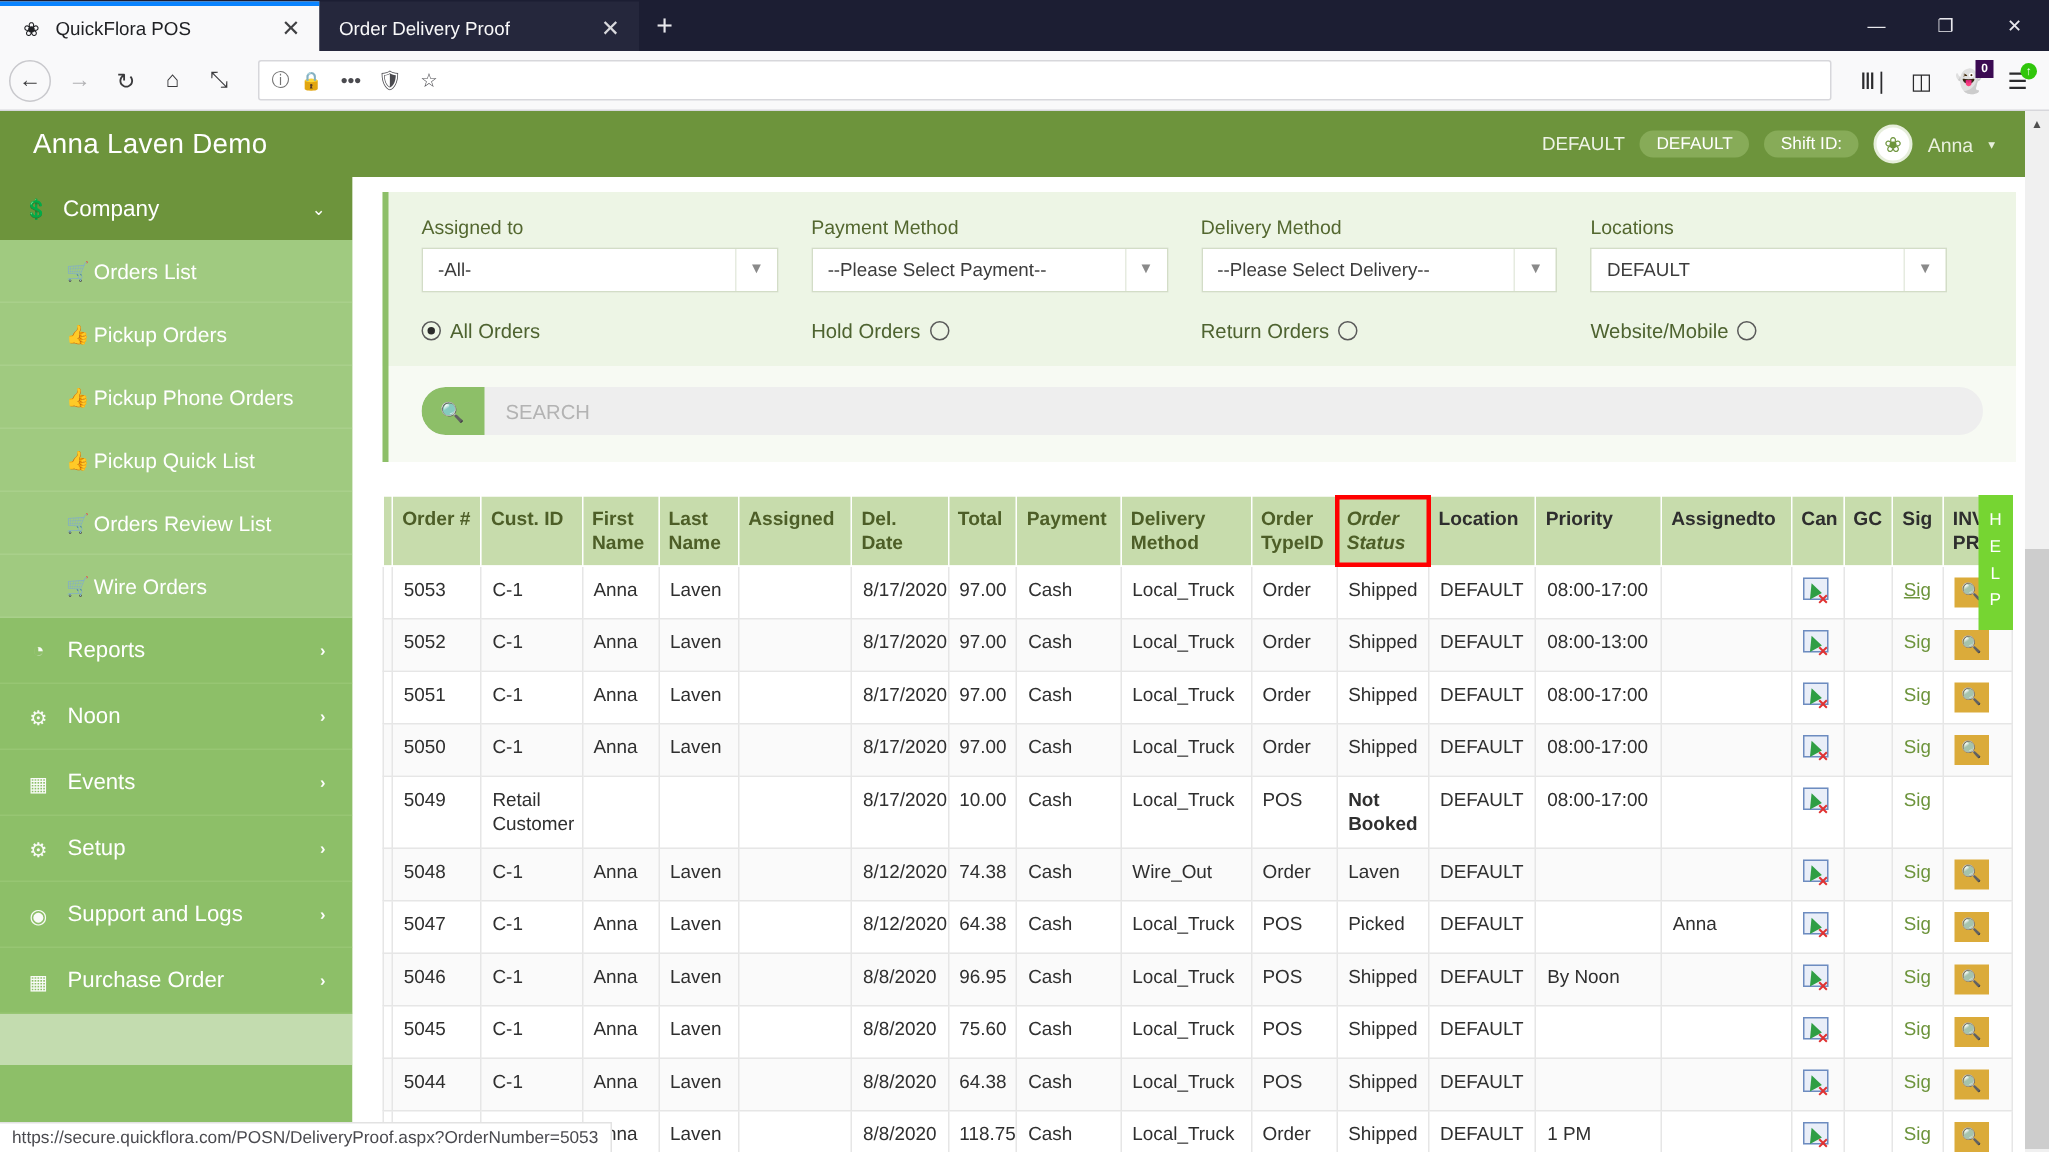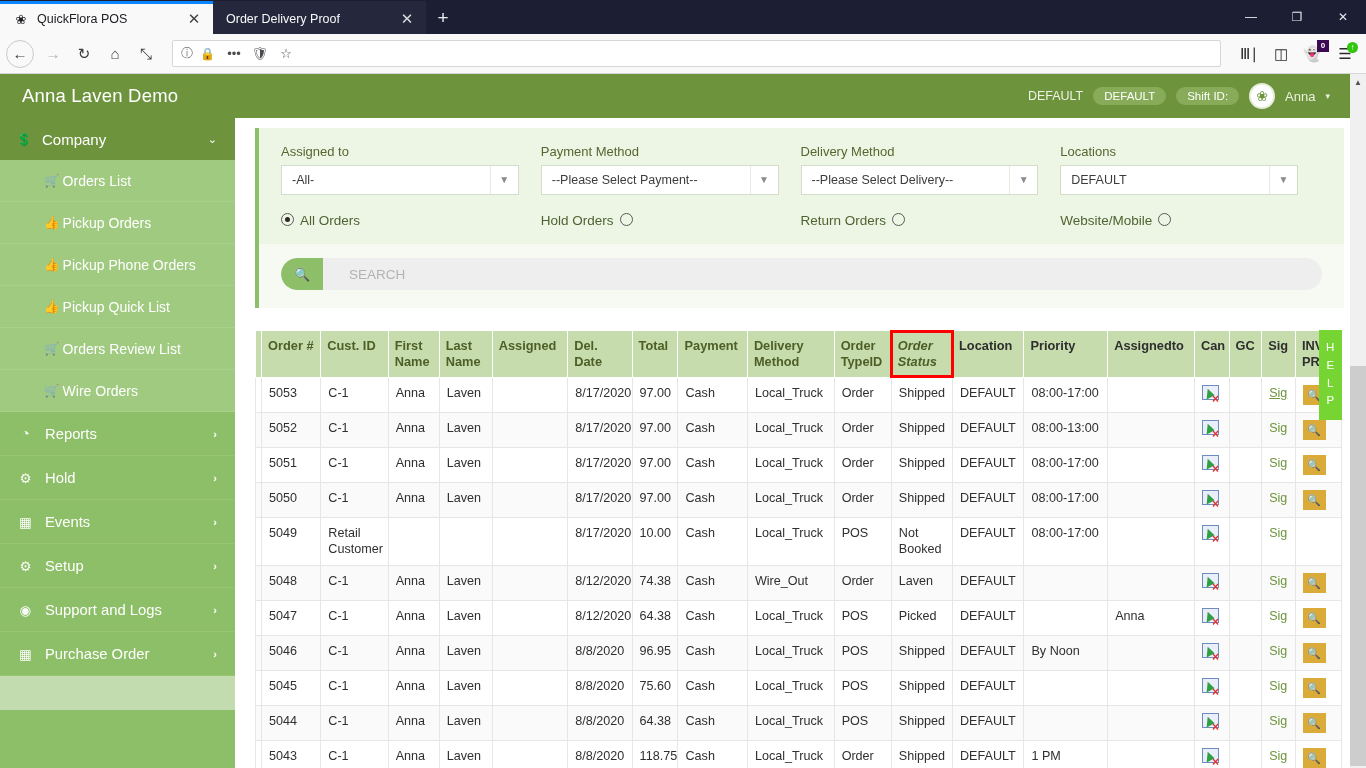--- a/index.html
+++ b/index.html
@@ -308,21 +308,21 @@
     color: #8a8a8a;
     font-size: 10px;
     border-left: 1px solid #e6ebe0;
     line-height: 28px;
     height: 28px;
   }
   .radio-row {
     display: flex;
     margin-top: 18px;
   }
-  .rcell { flex: 1; display: flex; gap: 6px; font-size: 13.5px; color: #4e6330; }
+  .rcell { flex: 1; display: flex; align-items: center; gap: 6px; font-size: 13.5px; color: #4e6330; }
   .radio {
     width: 13px; height: 13px;
     border-radius: 50%;
     border: 1.5px solid #5a5a5a;
     display: inline-block;
     position: relative;
     flex: 0 0 13px;
   }
   .radio.checked::after {
     content: "";
@@ -354,21 +354,21 @@
     display: flex; align-items: center; justify-content: center;
     color: #ffffff;
     font-size: 13px;
     flex: 0 0 42px;
   }
   .search-input {
     flex: 1;
     height: 32px;
     border: none;
     background: transparent;
-    padding: 0 26px;
+    padding: 0 14px;
     font-size: 13.5px;
     color: #000000;
     font-family: "Liberation Sans", sans-serif;
     outline: none;
   }
   .search-input::placeholder { color: #b3b3b3; }
 
   
   .table-wrap {
     margin: 22px 0 0 20px;
@@ -396,21 +396,21 @@
   table.orders td {
     padding: 7px 7px;
     border: 1px solid #e6e6e6;
     color: #2f2f2f;
     vertical-align: top;
     line-height: 1.3;
     background: #ffffff;
     height: 32px;
   }
   table.orders tr.alt td { background: #fafafa; }
-  .status-red { color: #ff0000; font-weight: normal; }
+  .status-red { color: #ff0000; font-weight: bold; }
   .sig-link { color: #6d943c; font-size: 12.5px; }
   .sig-link.ul { text-decoration: underline; }
   .red-box {
     outline: 3px solid #ff0000;
     outline-offset: -2px;
     position: relative;
     z-index: 3;
     font-style: italic;
   }
   .can-icon {
@@ -599,21 +599,21 @@
       </div>
     </div>
     <div>
       <div class="side-item">
         <span class="gi">◔</span>
         <span>Reports</span>
         <span class="chev">›</span>
       </div>
       <div class="side-item">
         <span class="gi">⚙</span>
-        <span>Hold</span>
+        <span>Noon</span>
         <span class="chev">›</span>
       </div>
       <div class="side-item">
         <span class="gi">▦</span>
         <span>Events</span>
         <span class="chev">›</span>
       </div>
       <div class="side-item">
         <span class="gi">⚙</span>
         <span>Setup</span>
@@ -1001,13 +1001,14 @@
         <span>P</span>
       </div>
     </div>
   </div>
 
   <div class="vscroll">
     <div class="up-arrow">▲</div>
     <div class="thumb"></div>
   </div>
 
+  <div class="statusbar">https://secure.quickflora.com/POSN/DeliveryProof.aspx?OrderNumber=5053</div>
 </div>
 
 </body></html>

